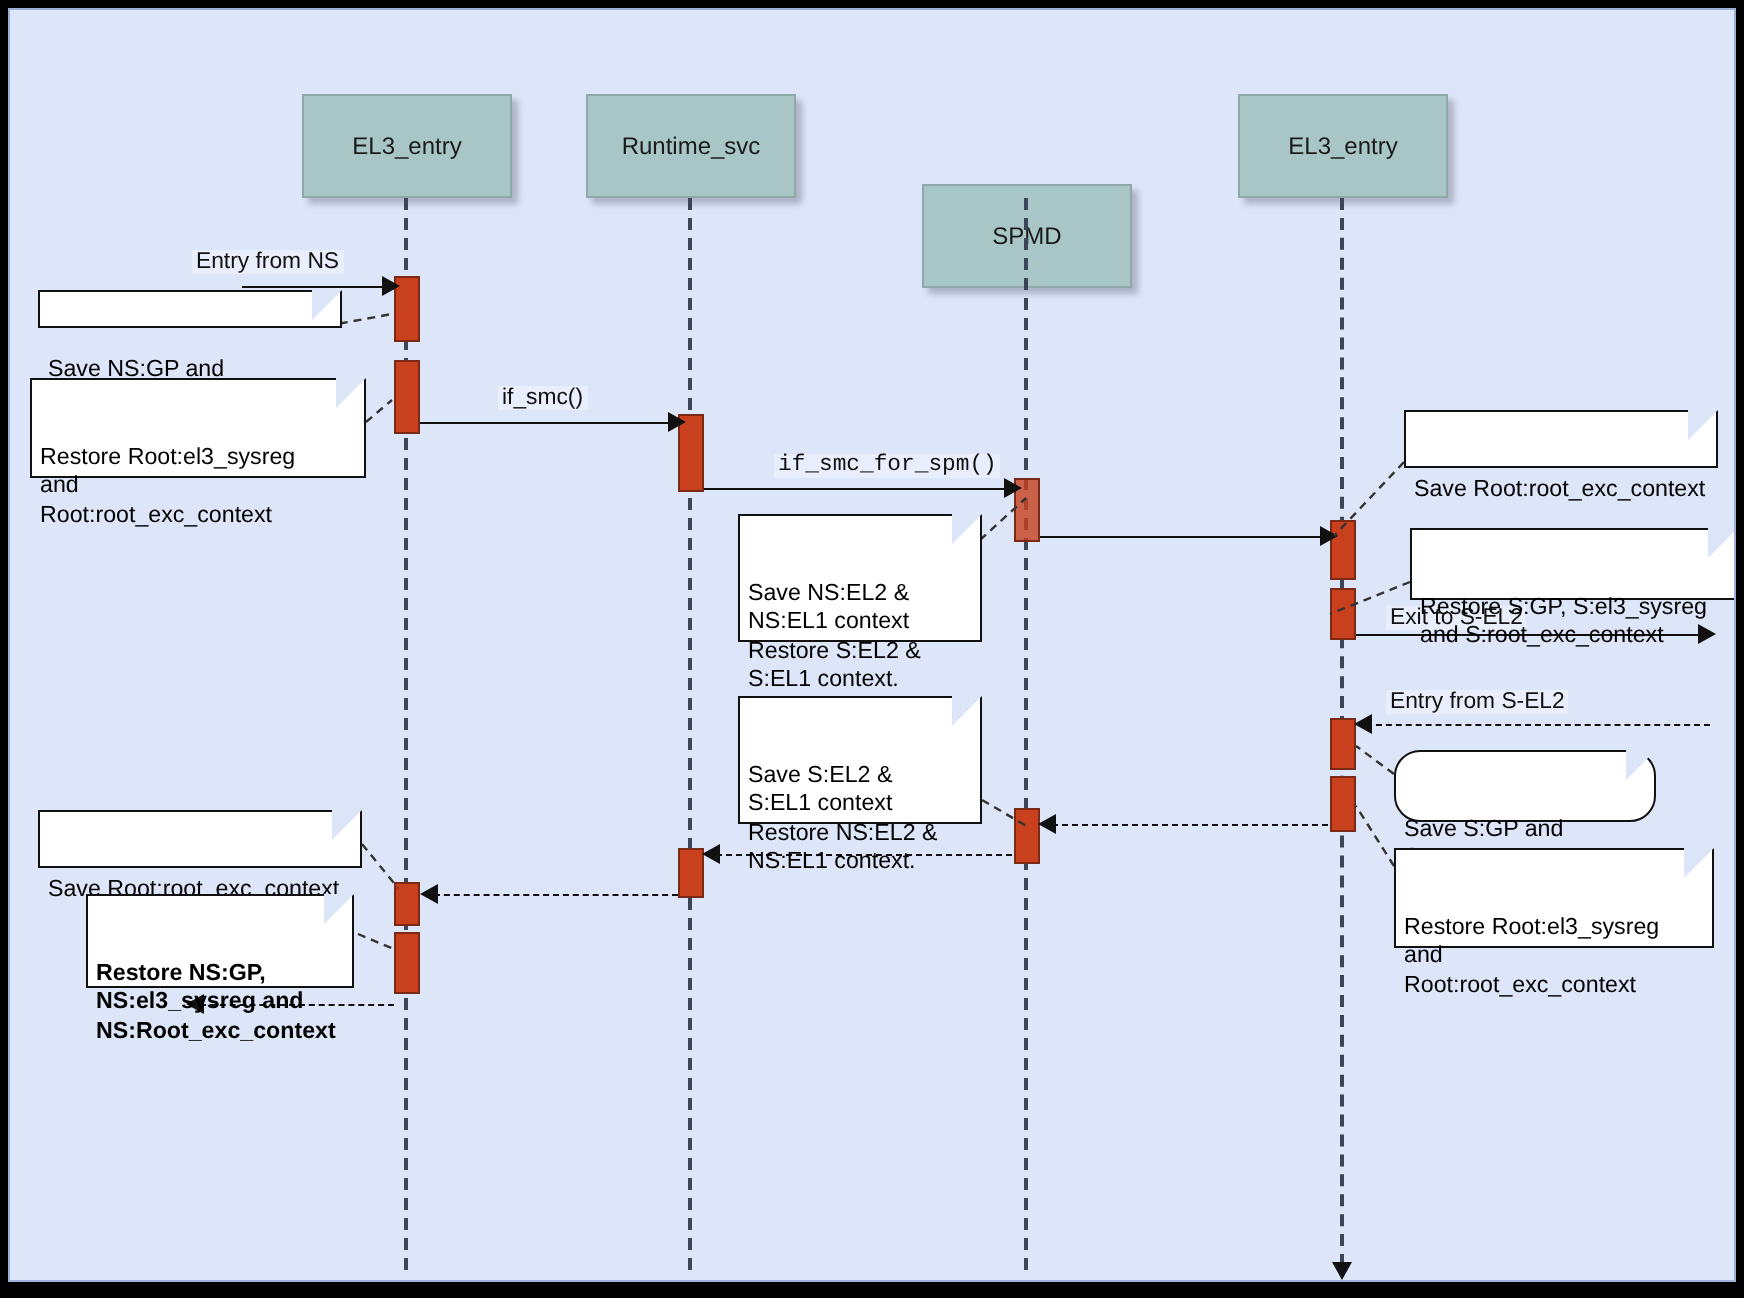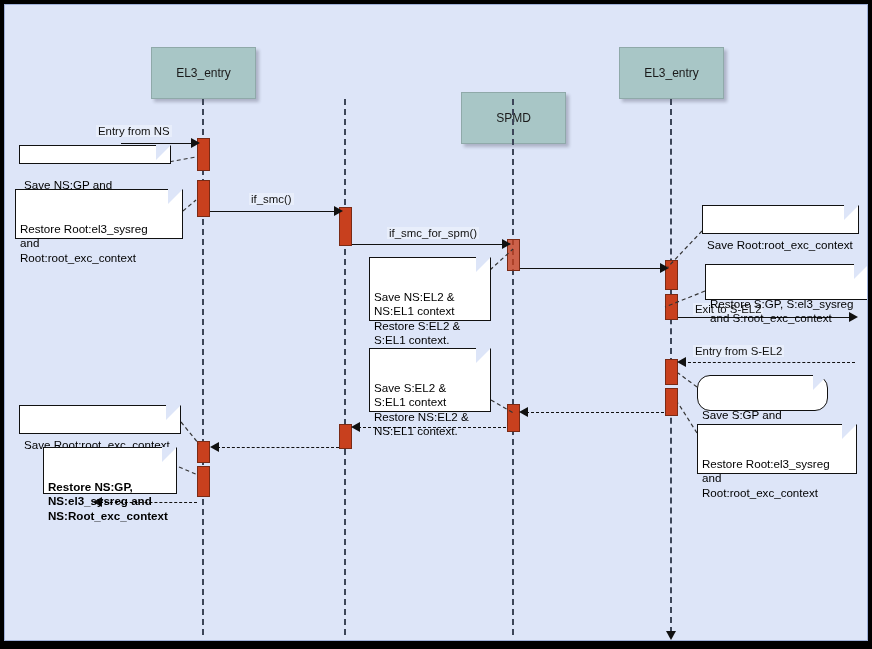--- a/index.html
+++ b/index.html
@@ -147,20 +147,23 @@
 </head>
 <body>
 
 <div id="canvas">
   <div id="diagram-surface">
 
 
     <div class="lifeline-head" style="left:146px; top:42px;">
       <span>EL3_entry</span>
     </div>
+    <div class="lifeline-head" style="left:288px; top:42px;">
+      <span>Runtime_svc</span>
+    </div>
     <div class="lifeline-head" style="left:456px; top:42px;margin-top:45px;">
       <span>SPMD</span>
     </div>
     <div class="lifeline-head" style="left:614px; top:42px;">
       <span>EL3_entry</span>
     </div>
 
     <div class="lifeline-line" style="left:197px; top:94px; height:536px;"></div>
     <div class="lifeline-line" style="left:339px; top:94px; height:536px;"></div>
     <div class="lifeline-line" style="left:507px; top:94px; height:536px;"></div>
@@ -186,21 +189,21 @@
     <div class="msg-line" style="left:116px; top:138px; width:72px;"></div>
     <div class="msg-arrowhead right" style="left:186px; top:133px;"></div>
     <div class="msg-label" style="left:76px; top:120px;margin-left:15px;">Entry from NS</div>
 
     <div class="msg-line" style="left:205px; top:206px; width:128px;"></div>
     <div class="msg-arrowhead right" style="left:329px; top:201px;"></div>
     <div class="msg-label" style="left:244px; top:188px;">if_smc()</div>
 
     <div class="msg-line" style="left:347px; top:239px; width:155px;"></div>
     <div class="msg-arrowhead right" style="left:497px; top:234px;"></div>
-    <div class="msg-label" style="left:382px; top:222px;">if_smc_for_spm()</div>
+    <div class="msg-label" style="left:382px; top:222px;font-family:Liberation Mono, monospace;">if_smc_for_spm()</div>
 
     <div class="msg-line" style="left:515px; top:263px; width:146px;"></div>
     <div class="msg-arrowhead right" style="left:655px; top:258px;"></div>
 
     <div class="msg-line" style="left:673px; top:312px; width:176px;"></div>
     <div class="msg-arrowhead right" style="left:844px; top:307px;"></div>
     <div class="msg-label" style="left:688px; top:298px;">Exit to S-EL2</div>
 
     <div class="msg-line dashed" style="left:678px; top:357px; width:172px;"></div>
     <div class="msg-arrowhead left" style="left:672px; top:352px;"></div>

